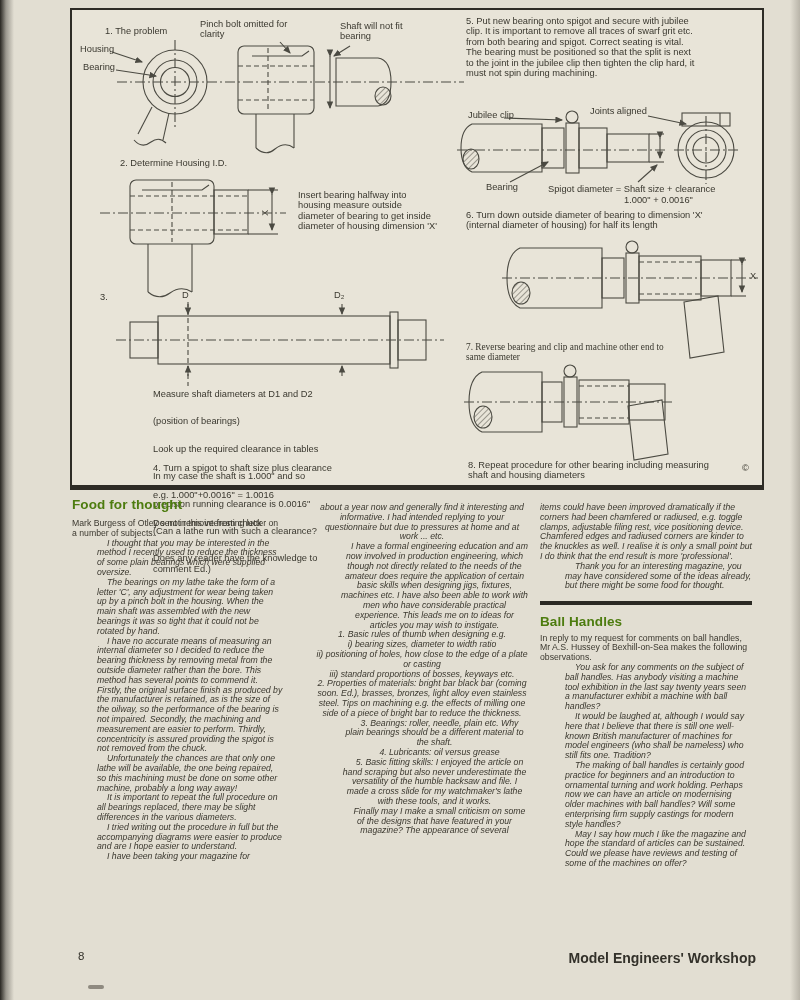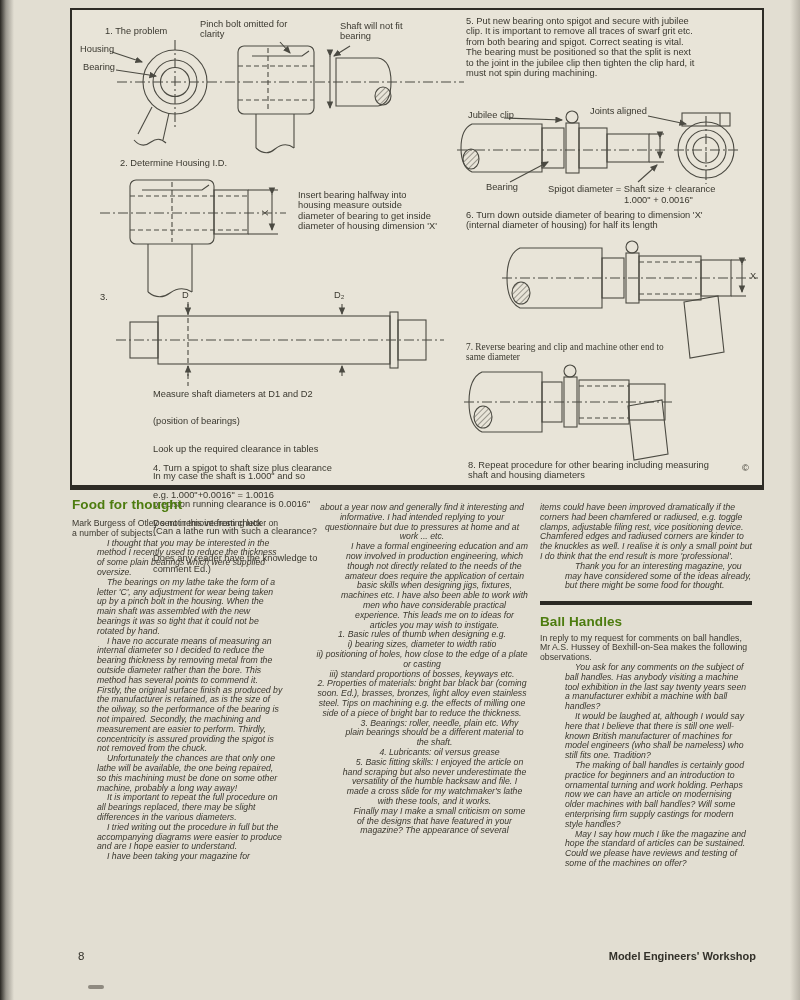--- a/index.html
+++ b/index.html
@@ -21,21 +21,21 @@
   .textcol{position:absolute;top:497px;width:212px;}
   .textcol p{margin:0;font-size:8.7px;line-height:9.8px;color:#3b382f;}
   .textcol p.it{font-style:italic;color:#44403
 6;}
   .textcol p.in{text-indent:10px;margin-left:25px;}
   .h1{font-size:13.5px;font-weight:bold;color:#4d7c0f;margin:0 0 7px 0;letter-spacing:.1px;}
   .h1.bh{margin:9px 0 5px 0;}
   .rule{height:3.5px;background:#2b2923;margin:10px 0 0 0;}
   
   .pgnum{position:absolute;left:78px;top:950px;font-size:11.5px;color:#33312a;}
-  .mag{position:absolute;right:44px;top:950px;font-size:11px;font-weight:bold;color:#33312a;}
+  .mag{position:absolute;right:44px;top:950px;font-size:14px;font-weight:bold;color:#33312a;}
   .smudge{position:absolute;left:88px;top:985px;width:16px;height:4px;background:#4a463c;border-radius:2px;opacity:.55;}
 </style>
 </head>
 <body>
 
 <div class="page">
 
   <div class="panel">
 
     <svg class="panel-art" viewBox="0 0 690 473">

